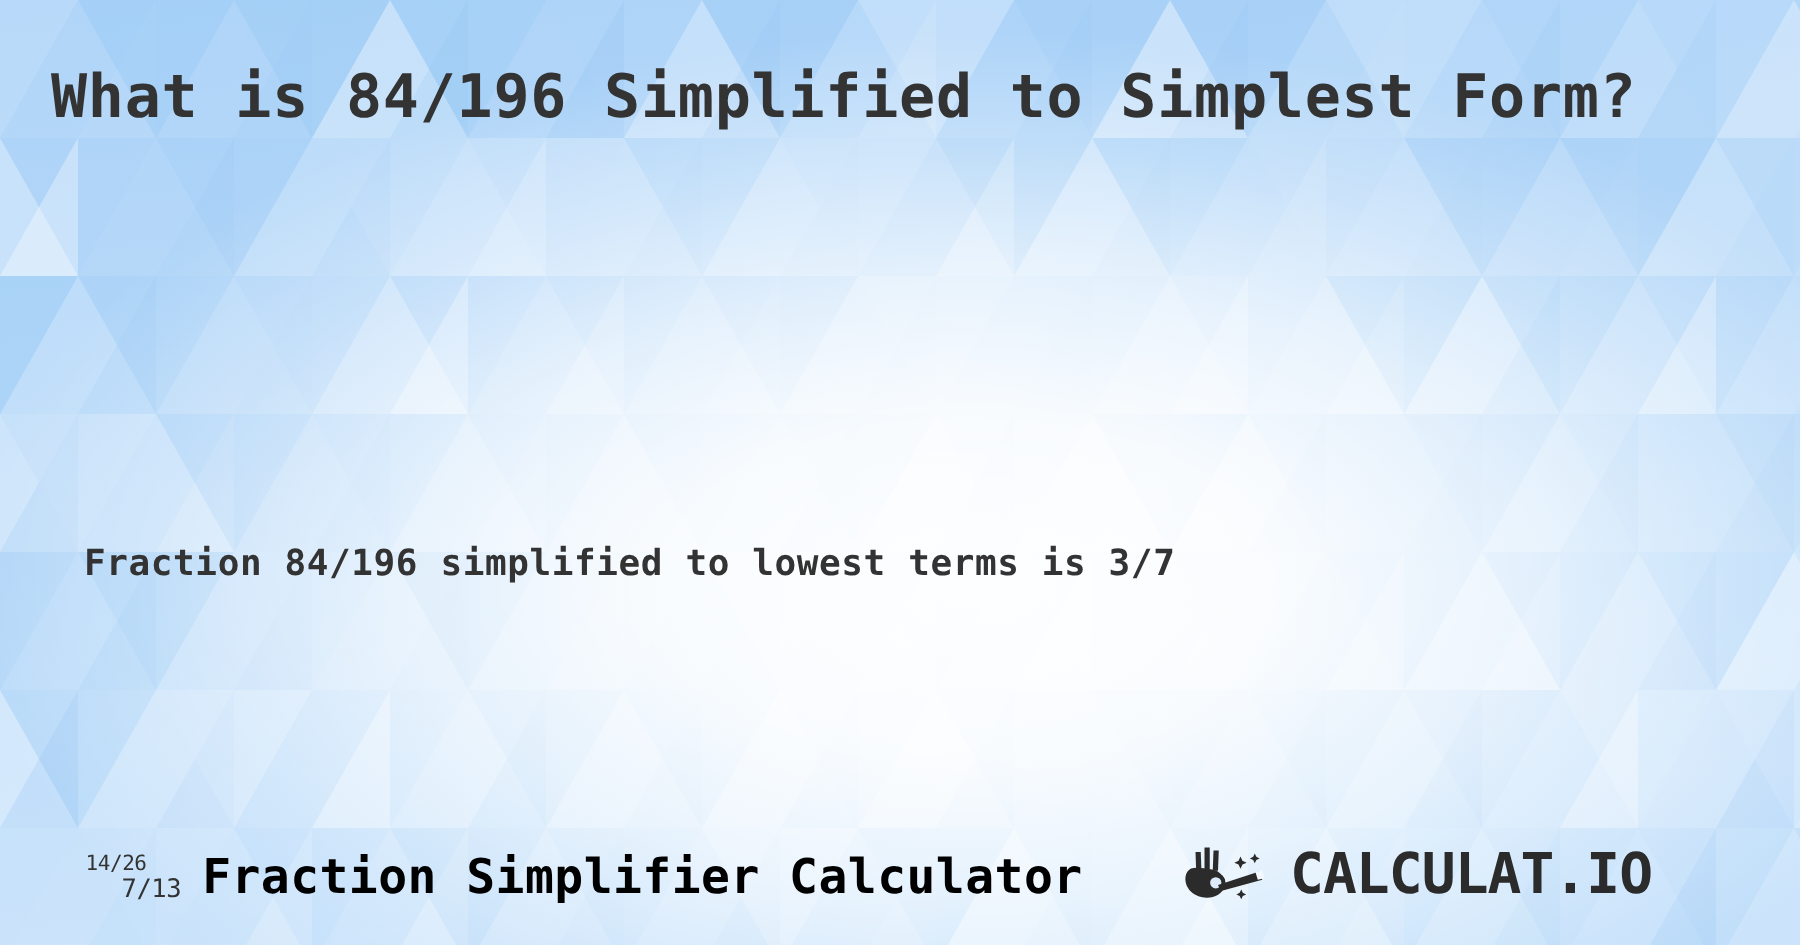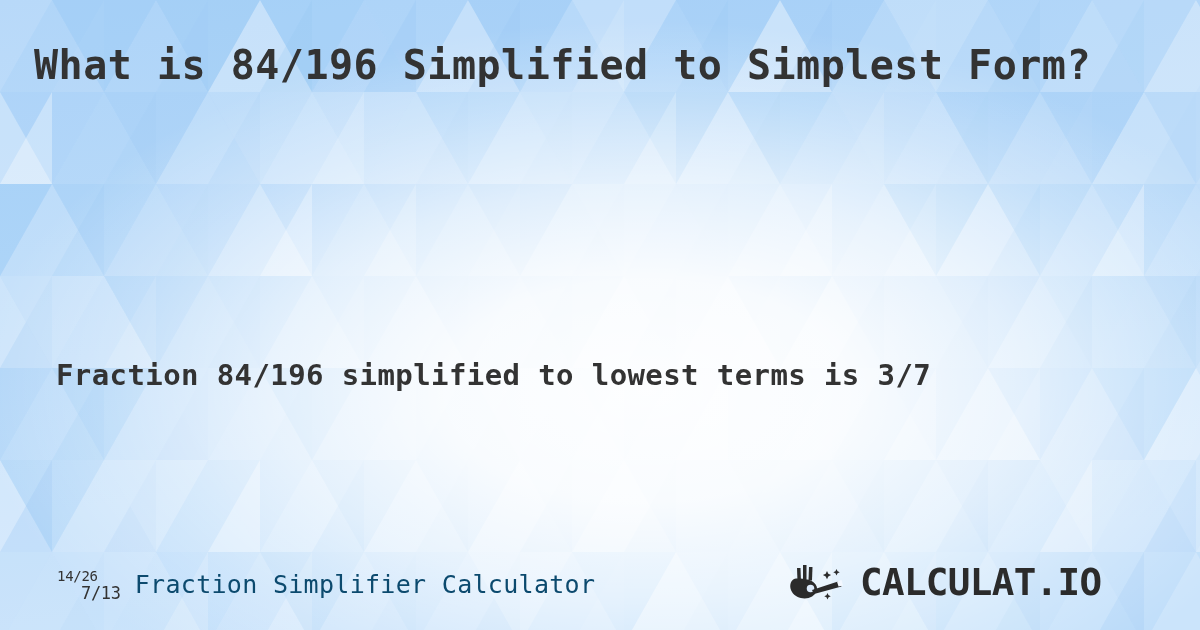--- a/index.html
+++ b/index.html
@@ -77,21 +77,21 @@
     color: #3a3a3a;
     white-space: pre-wrap;
   }
 
   .result-line {
     position: absolute;
     left: 56px;
     top: 352px;
     width: 1090px;
     margin: 0;
-    font-size: 29px;
+    font-size: 24px;
     line-height: 46px;
     font-weight: 700;
     letter-spacing: 0.4px;
     color: #333333;
     white-space: pre-wrap;
   }
 
   
   #footer {
     position: absolute;
@@ -127,23 +127,23 @@
     letter-spacing: -0.3px;
   }
   .frac-badge .frac-bot {
     font-size: 17px;
     line-height: 19px;
     letter-spacing: -0.3px;
     margin-left: 47px;
   }
 
   .footer-title {
-    font-size: 25px;
-    font-weight: 400;
-    color: #0c4a6e;
+    font-size: 32px;
+    font-weight: 700;
+    color: #000000;
     letter-spacing: 0.3px;
     white-space: nowrap;
   }
 
   .footer-right {
     margin-left: auto;
     display: flex;
     align-items: center;
     gap: 10px;
   }

